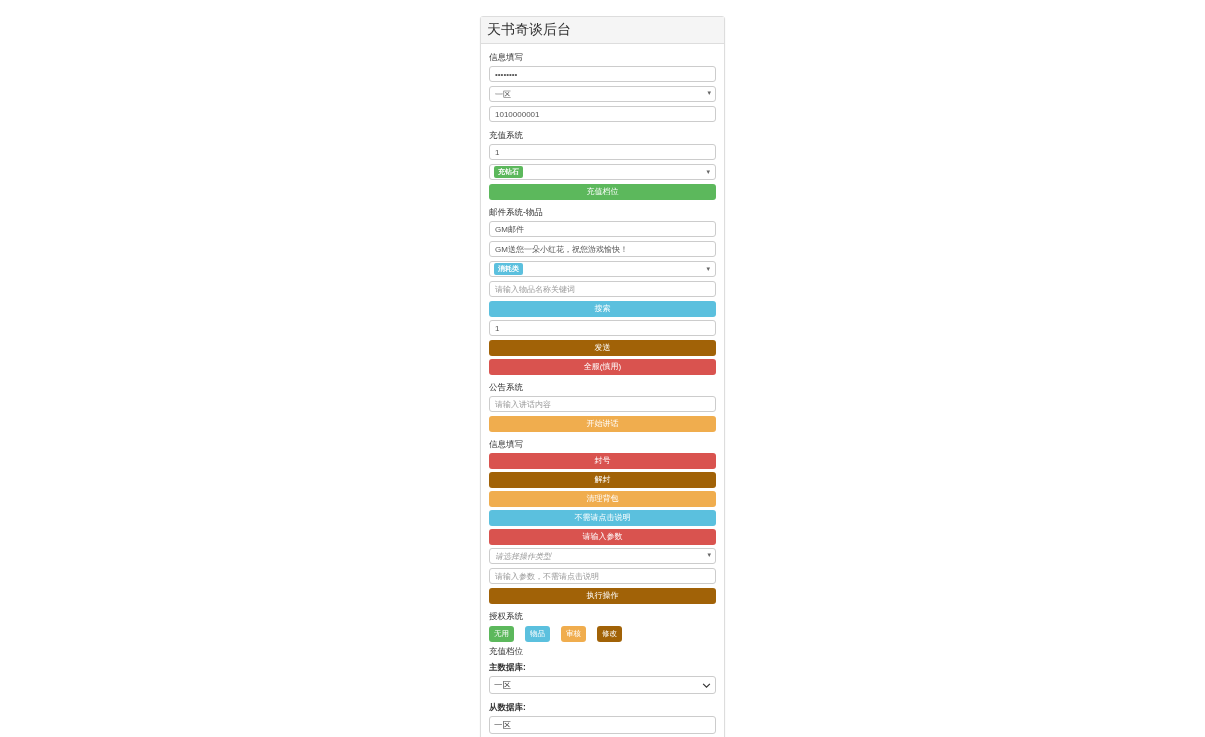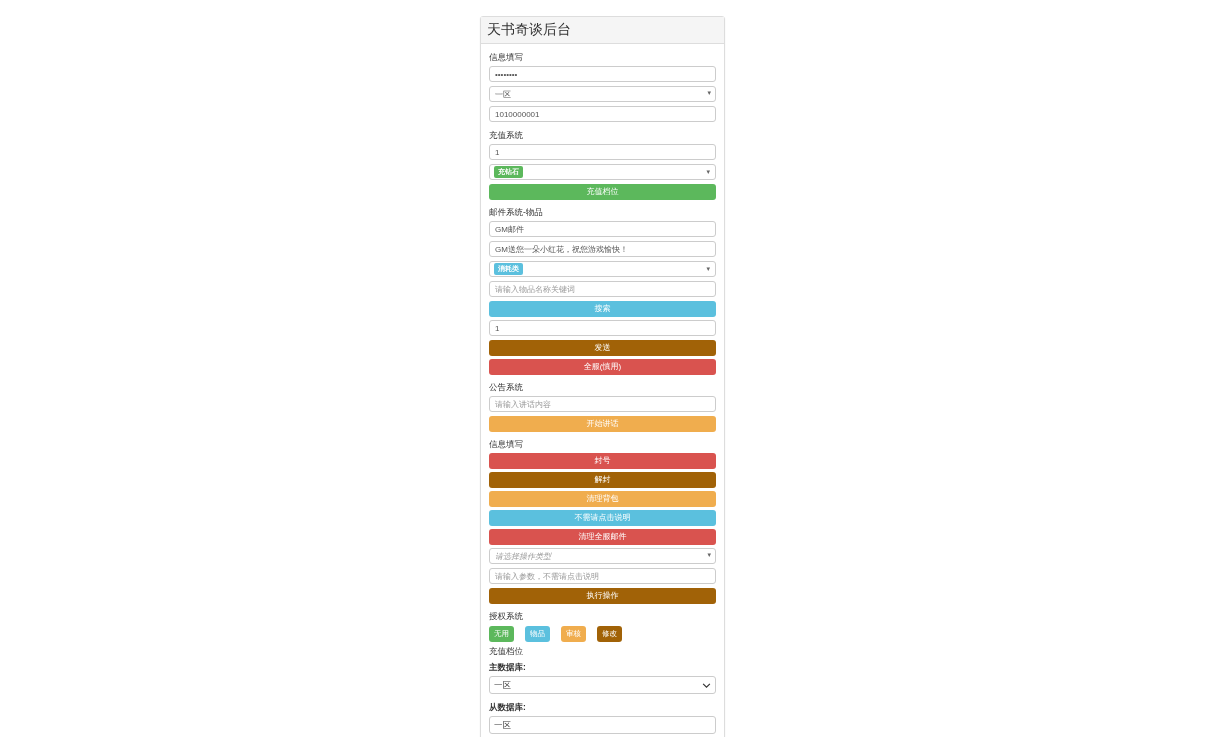--- a/index.html
+++ b/index.html
@@ -194,21 +194,21 @@
     <div class="section-title">公告系统</div>
     <input class="form-control" type="text" placeholder="请输入讲话内容" style="">
     <button class="btn btn-warning">开始讲话</button>
 
     
     <div class="section-title">信息填写</div>
     <button class="btn btn-danger">封号</button>
     <button class="btn btn-primary">解封</button>
     <button class="btn btn-warning">清理背包</button>
     <button class="btn btn-info">不需请点击说明</button>
-    <button class="btn btn-danger">清理全服邮件</button>
+    <button class="btn btn-danger">请输入参数</button>
     <div class="select-wrap">
       <input class="form-control" style="color: rgb(153, 153, 153); font-style: italic;" placeholder="请选择操作类型">
     </div>
     <input class="form-control" type="text" placeholder="请输入参数，不需请点击说明" style="">
     <button class="btn btn-primary">执行操作</button>
 
     
     <div class="section-title">授权系统</div>
     <div class="btn-row">
       <button class="btn-sm btn-green">无用</button>

